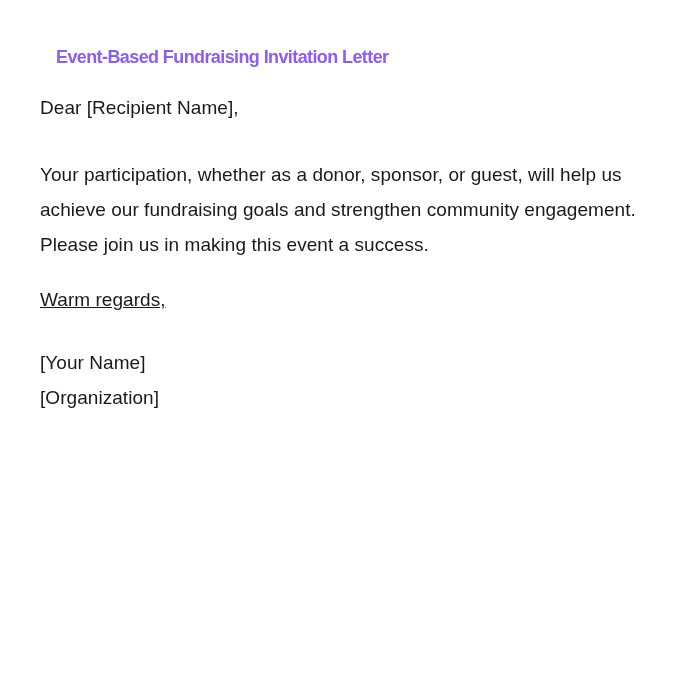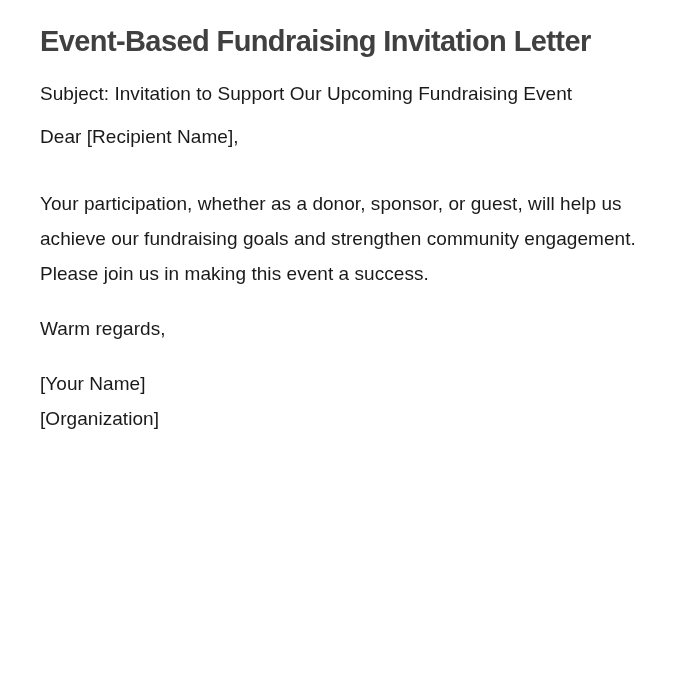--- a/index.html
+++ b/index.html
@@ -14,45 +14,44 @@
       font-family: "Liberation Sans", "DejaVu Sans", sans-serif;
       color: #1a1a1a;
     }
     .doc {
       position: relative;
       padding: 24px 40px 0 40px;
       box-sizing: border-box;
       width: 700px;
     }
     .title {
-      font-size: 29px;
+      font-size: 18px;
       font-weight: bold;
-      color: #404040;
-      margin: 0;
+      color: #8b5cf6;
+      margin: 16px;
       line-height: 34px;
       letter-spacing: -0.6px;
     }
     .p {
       font-size: 19px;
       line-height: 35px;
       margin: 0;
       letter-spacing: 0.05px;
     }
     .subject { margin-top: 18px; }
     .salutation { margin-top: 8px; }
     .body1 { margin-top: 20px; width: 600px; }
     .body2 { margin-top: 32px; width: 600px; }
-    .closing { margin-top: 20px; }
-    .sig-name { margin-top: 20px; }
+    .closing { margin-top: 20px; text-decoration: underline; }
+    .sig-name { margin-top: 28px; }
     .sig-org { }
   </style>
 </head>
 <body>
 
 <div class="doc">
   <h1 class="title">Event-Based Fundraising Invitation Letter</h1>
-  <p class="p subject">Subject: Invitation to Support Our Upcoming Fundraising Event</p>
   <p class="p salutation">Dear [Recipient Name],</p>
   <p class="p body2">Your participation, whether as a donor, sponsor, or guest, will help us achieve our fundraising goals and strengthen community engagement. Please join us in making this event a success.</p>
   <p class="p closing">Warm regards,</p>
   <p class="p sig-name">[Your Name]</p>
   <p class="p sig-org">[Organization]</p>
 </div>
 
 </body></html>

